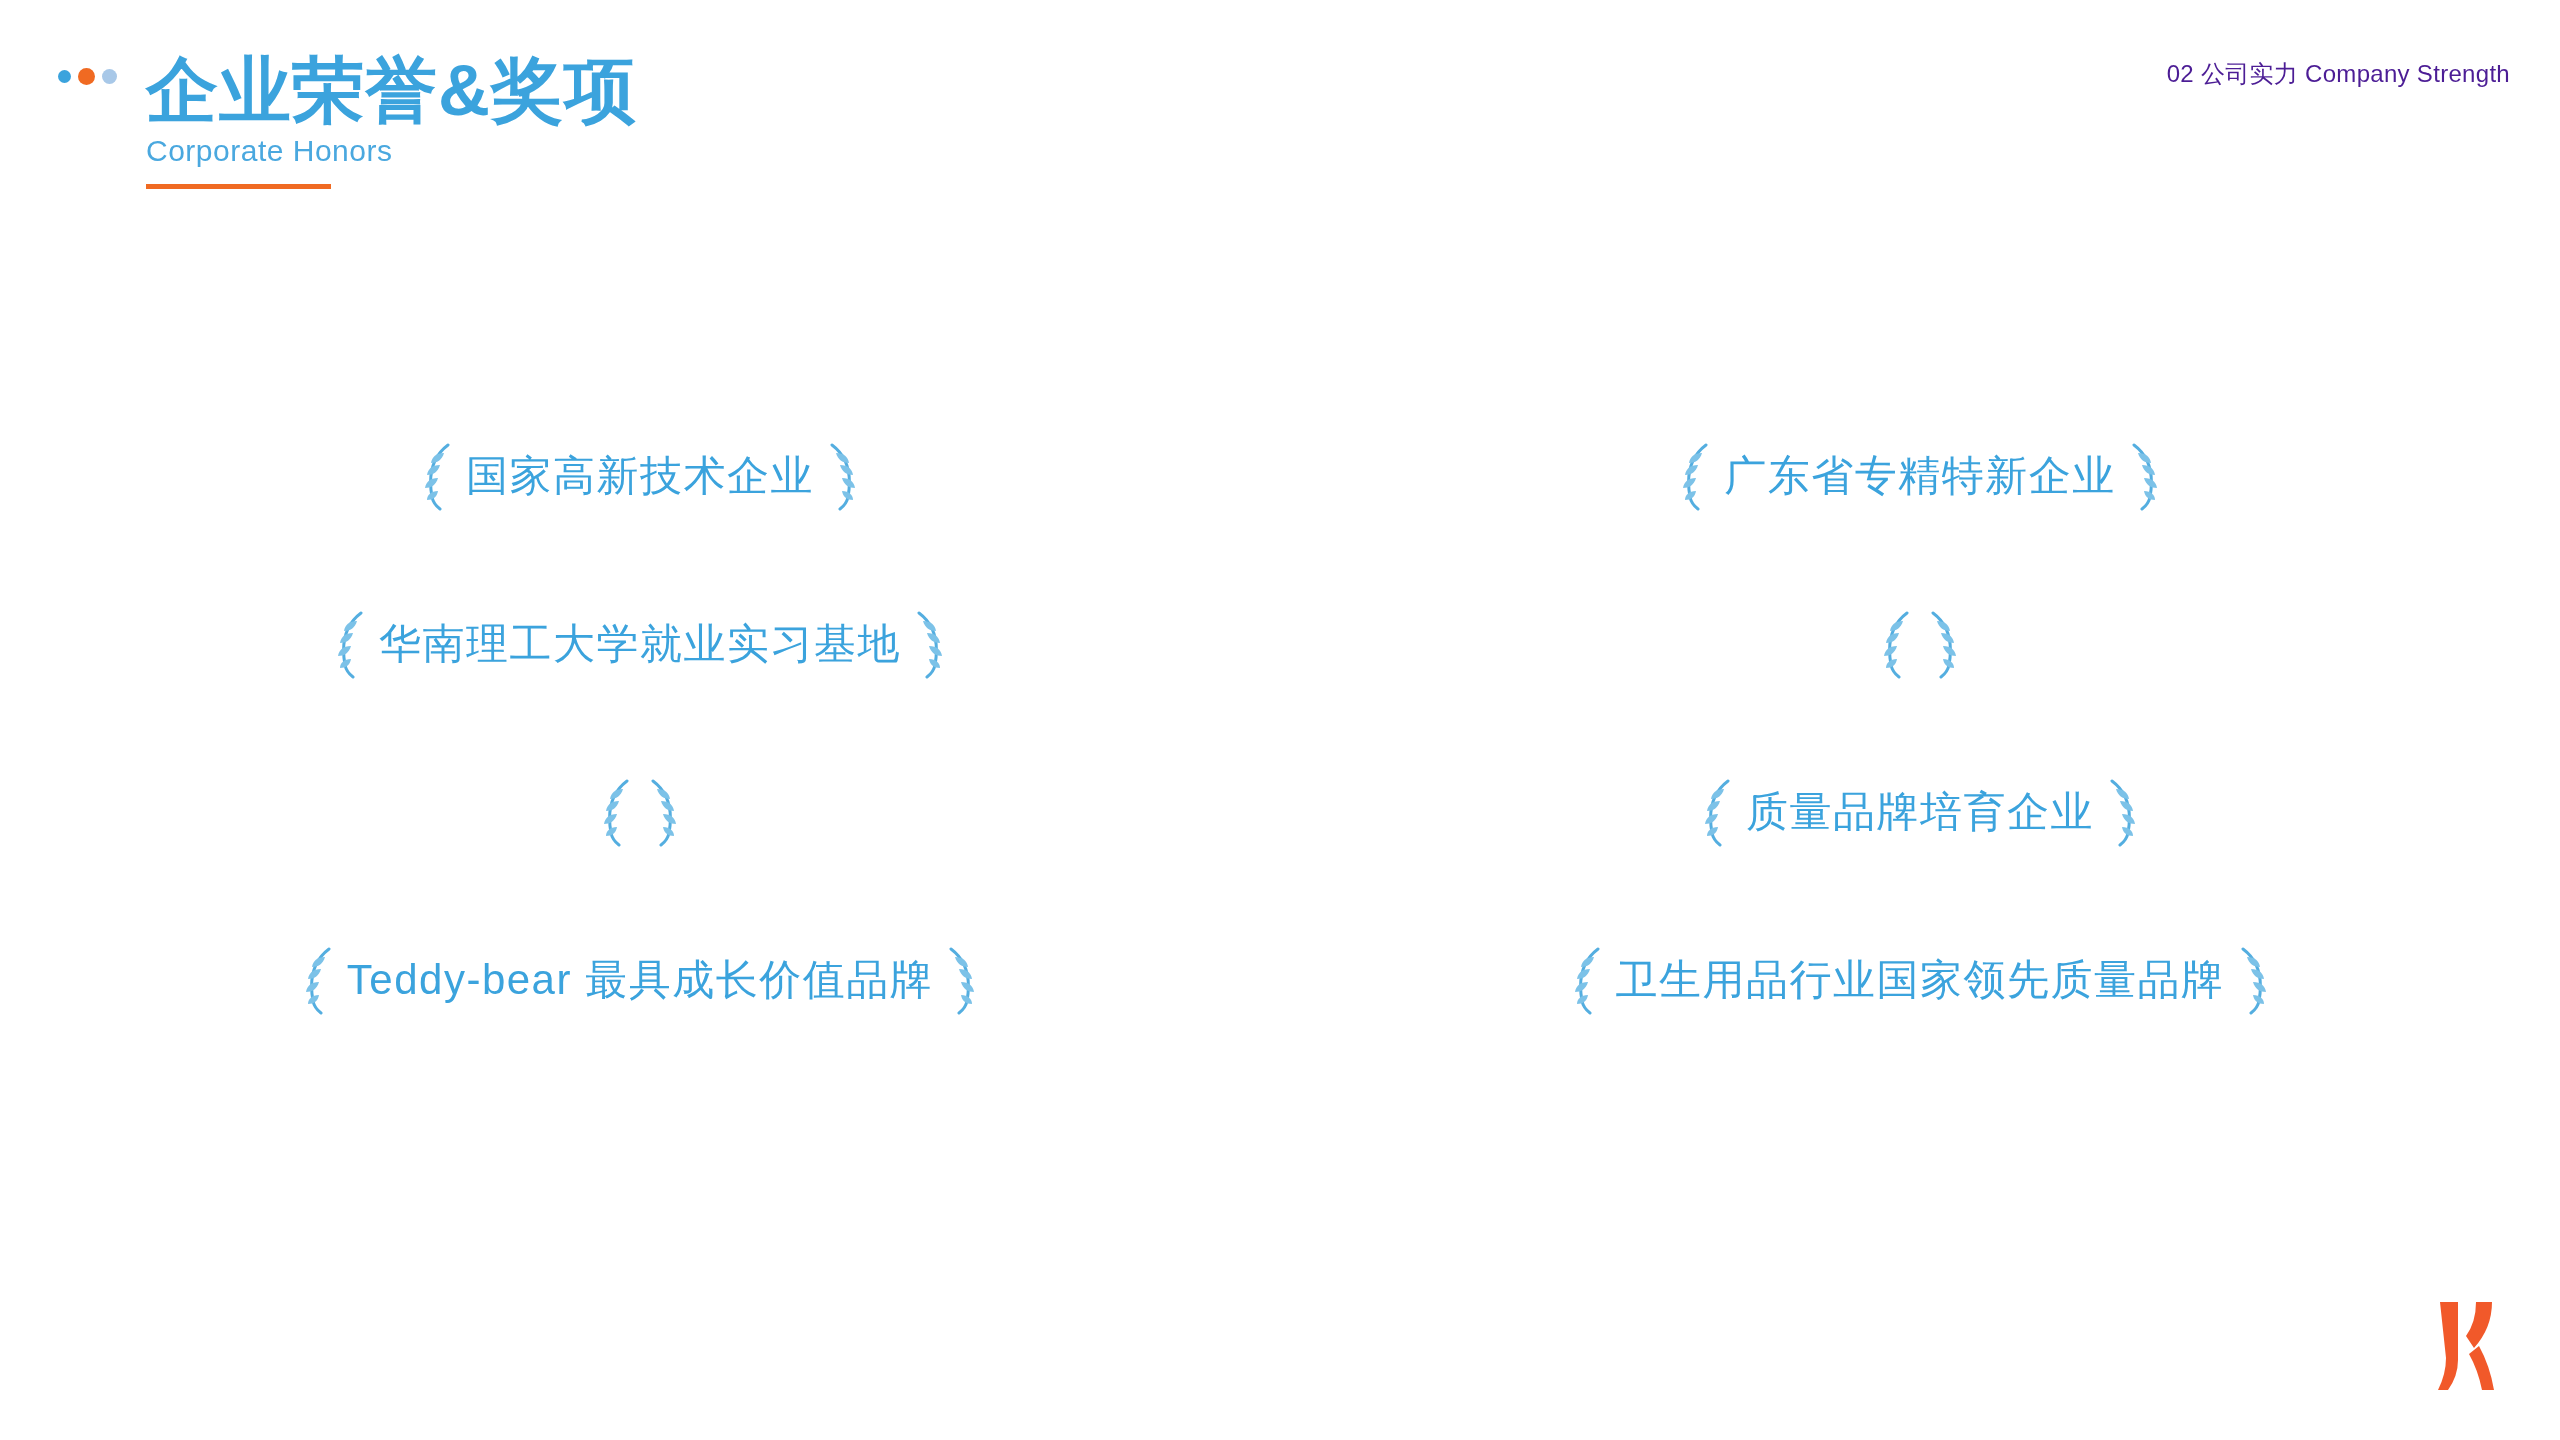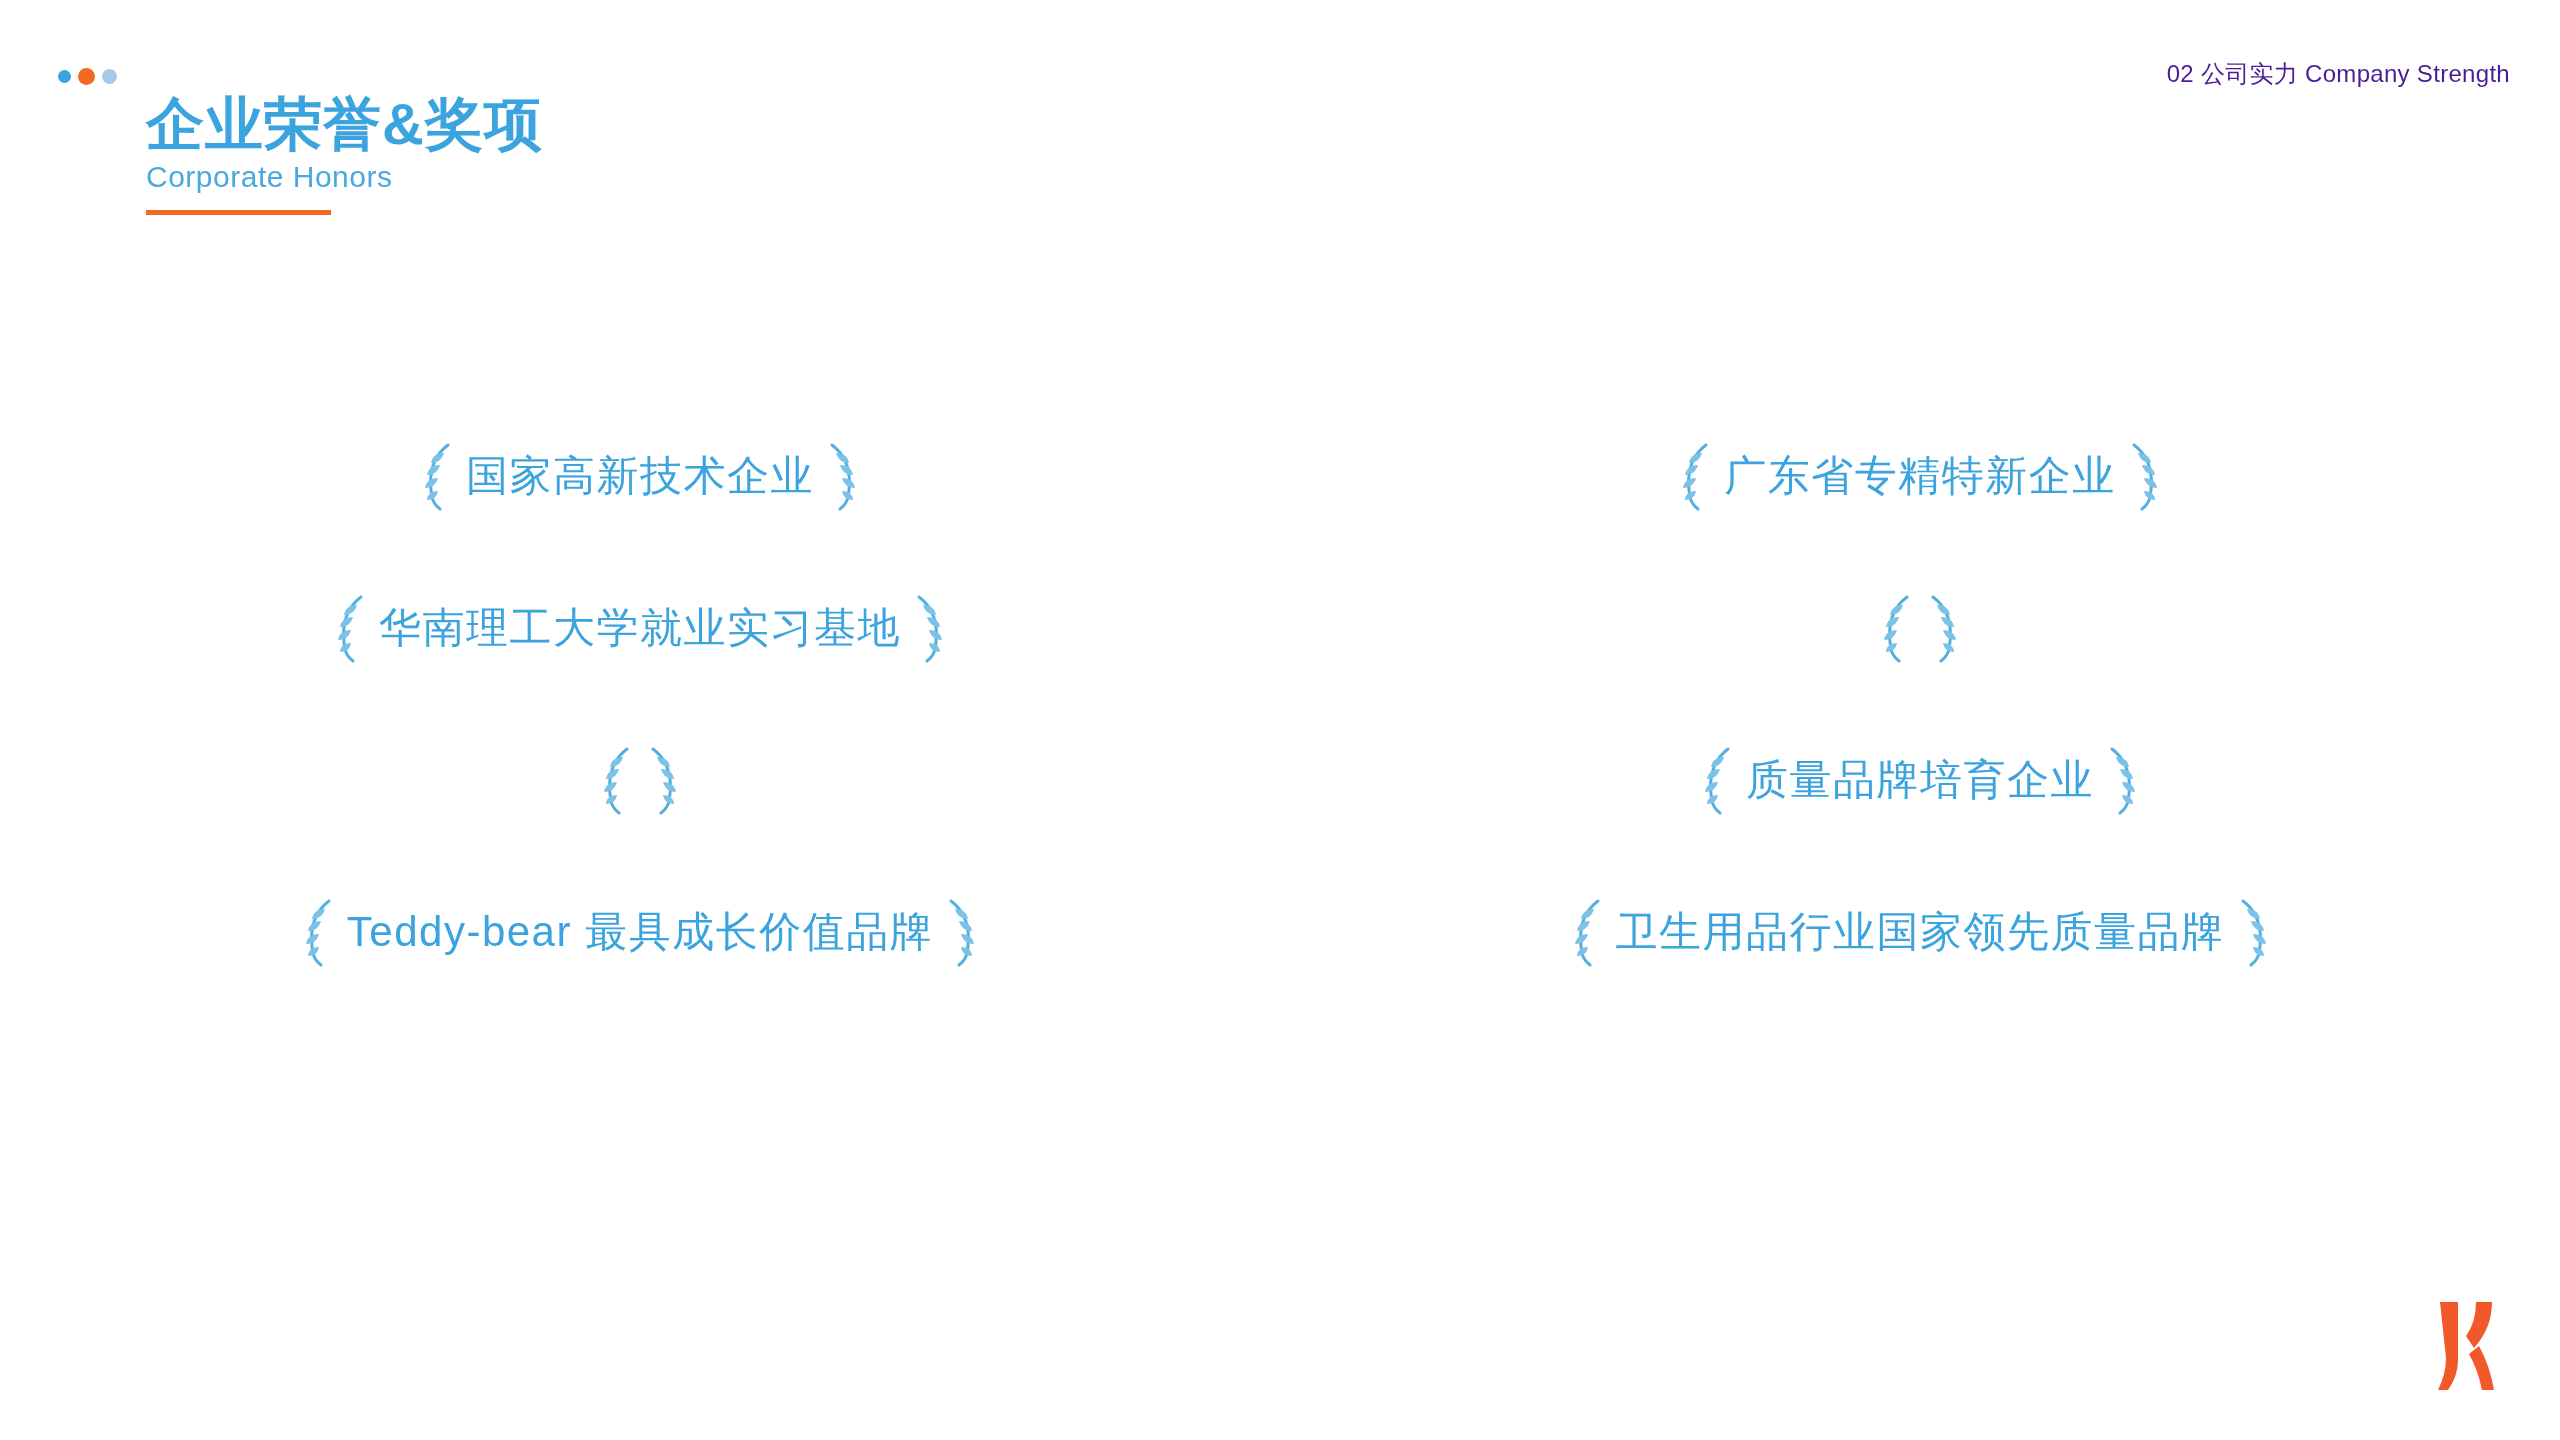--- a/index.html
+++ b/index.html
@@ -38,27 +38,26 @@
   .dot.d1 { width: 13px; height: 13px; background: #3ba3dd; }
   .dot.d2 { width: 17px; height: 17px; background: #f06a22; }
   .dot.d3 { width: 15px; height: 15px; background: #a8c8e8; }
 
   .title-block {
     position: absolute;
     left: 146px;
     top: 52px;
   }
   .main-title {
-    font-size: 58px;
+    font-size: 72px;
     font-weight: bold;
     color: #3ba3dd;
     letter-spacing: 1px;
     line-height: 1.08;
     white-space: nowrap;
-    margin-top: 41px;
   }
   .sub-title {
     margin-top: 4px;
     font-size: 30px;
     color: #4aa8df;
     font-weight: 400;
     letter-spacing: 0.5px;
     white-space: nowrap;
   }
   .title-rule {
@@ -79,21 +78,21 @@
   }
 
   
   .honors {
     position: absolute;
     left: 0;
     top: 400px;
     width: 2180px;
     display: grid;
     grid-template-columns: 1280px 1280px;
-    row-gap: 0px;
+    row-gap: 16px;
   }
   .honor {
     height: 152px;
     display: flex;
     align-items: center;
     justify-content: center;
   }
   .honor-inner {
     display: flex;
     align-items: center;

